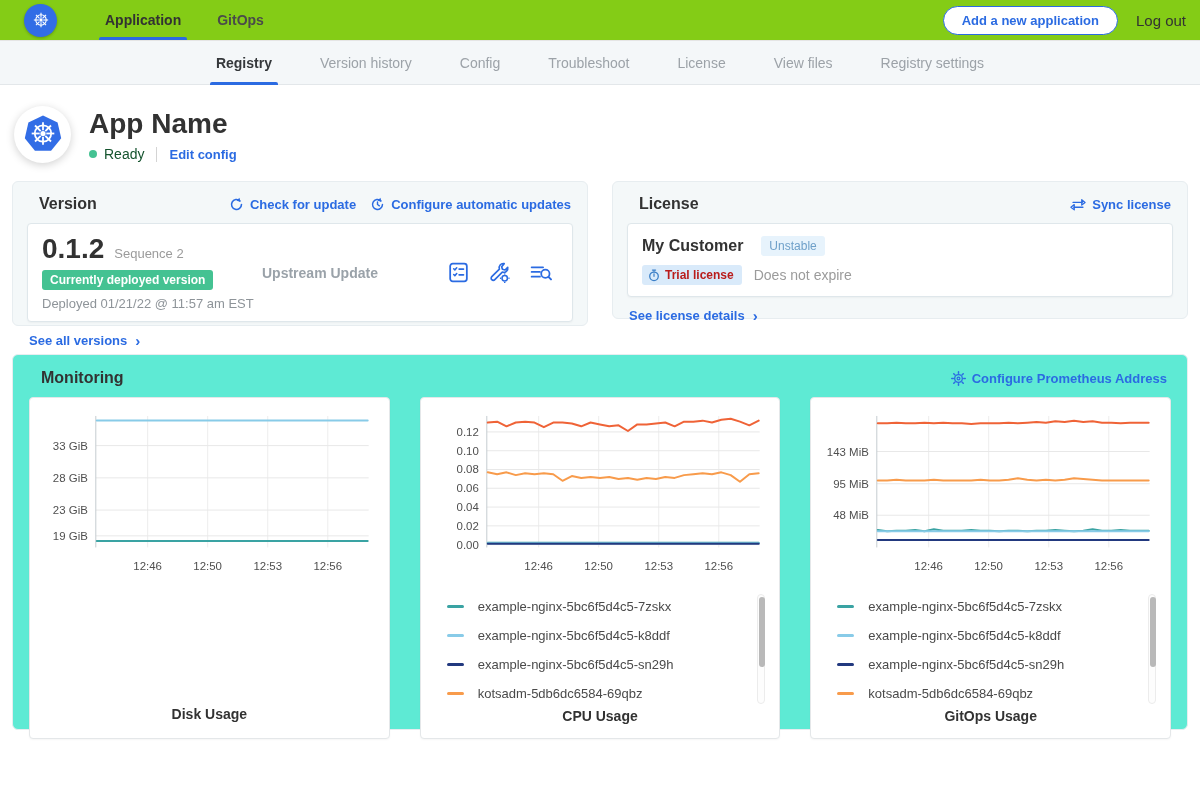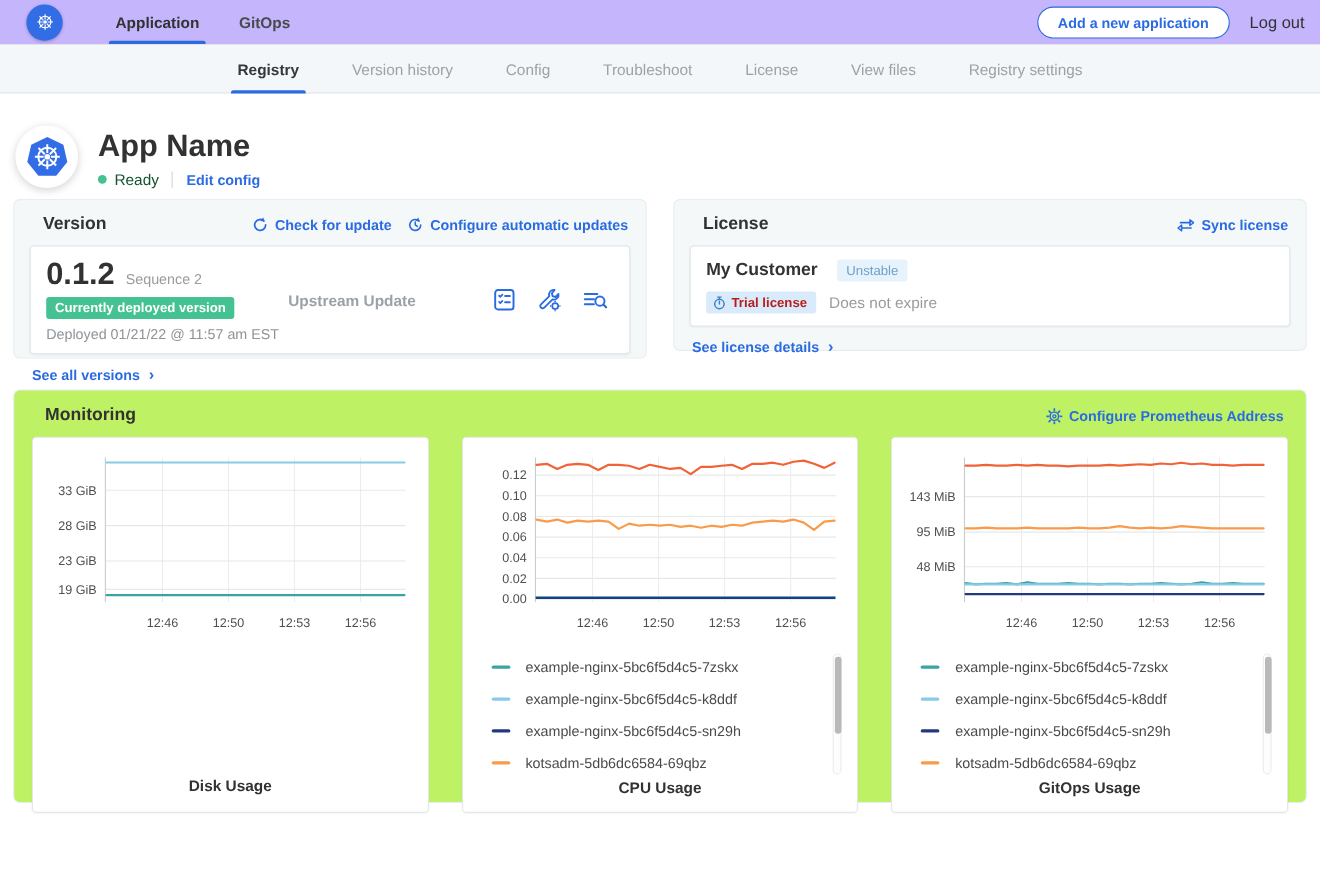--- a/index.html
+++ b/index.html
@@ -4,38 +4,38 @@
 <style>
   * { box-sizing: border-box; }
   html,body { margin:0; padding:0; }
   body {
     width:1200px; height:796px; overflow:hidden;
     background:#ffffff; color:#323232;
     font-family:"Liberation Sans","DejaVu Sans",sans-serif;
     font-size:14px;
   }
   
-  .topnav { height:41px; display:flex; align-items:stretch; border-bottom:1px solid #e5e5e5; background:#c4b5fd; }
+  .topnav { height:41px; display:flex; align-items:stretch; border-bottom:1px solid #e5e5e5; background:#84cc16; }
   .brand-logo { display:flex; align-items:center; margin-left:24px; }
   .brand-logo .circle { width:33px; height:33px; border-radius:50%; background:#326de6; display:flex; align-items:center; justify-content:center; box-shadow:0 1px 3px rgba(0,0,0,.25); }
   .top-tabs { display:flex; margin-left:30px; }
   .top-tab { display:flex; align-items:center; padding:0 18px; font-size:14px; font-weight:700; color:#4a4a4a; position:relative; cursor:pointer; }
   .top-tab.active { color:#323232; }
   .top-tab.active::after { content:""; position:absolute; left:12px; right:12px; bottom:0; height:3px; background:#2b6be2; border-radius:2px 2px 0 0; }
   .top-right { margin-left:auto; display:flex; align-items:center; padding-right:14px; }
   .add-app-btn { border:1px solid #2b6be2; color:#2b6be2; background:#fff; font-weight:700; font-size:13px;
     padding:6px 18px; border-radius:16px; cursor:pointer; font-family:inherit; }
   .logout { margin-left:18px; font-size:15px; color:#323232; cursor:pointer; }
   
   .subnav { height:44px; background:#f4f7f9; border-bottom:1px solid #e3e7ea; display:flex; justify-content:center; }
   .sub-tab { display:flex; align-items:center; padding:0 24px; font-size:14px; color:#9ca2a8; position:relative; cursor:pointer; }
   .sub-tab.active { color:#35383b; font-weight:700; }
   .sub-tab.active::after { content:""; position:absolute; left:18px; right:18px; bottom:-1px; height:3px; background:#2b6be2; border-radius:2px 2px 0 0; }
   
-  .app-header { display:flex; align-items:flex-end; padding:12px 24px 0 14px; height:86px; }
+  .app-header { display:flex; align-items:center; padding:12px 24px 0 14px; height:86px; }
   .app-logo-circle { width:57px; height:57px; border-radius:50%; background:#fff; box-shadow:0 2px 8px rgba(0,0,0,.18); display:flex; align-items:center; justify-content:center; }
   .app-head-text { margin-left:18px; }
   .app-title { font-size:28px; font-weight:700; margin:2px 0 0; color:#323232; }
   .status-row { display:flex; align-items:center; margin-top:6px; font-size:14px; }
   .status-dot { width:8px; height:8px; border-radius:50%; background:#44c292; margin-right:7px; }
   .status-text { color:#14532d; }
   .v-divider { width:1px; height:15px; background:#d4d4d4; margin:0 12px; }
   .link { color:#2b6be2; font-weight:700; font-size:13px; cursor:pointer; text-decoration:none; display:inline-flex; align-items:center; gap:6px; }
   
   .cards-row { display:flex; gap:24px; margin:10px 12px 0; align-items:flex-start; }
@@ -61,21 +61,21 @@
   .chev { font-size:15px; font-weight:700; margin-left:2px; }
   
   .license-box { padding:12px 14px; height:74px; }
   .lic-row1 { display:flex; align-items:center; gap:18px; }
   .lic-customer { font-size:16px; font-weight:700; color:#323232; }
   .badge-channel { background:#e7f3fc; color:#6fa0c9; font-size:12px; padding:3px 8px; border-radius:3px; }
   .lic-row2 { display:flex; align-items:center; gap:12px; margin-top:9px; }
   .badge-trial { background:#d9eafa; color:#b91c1c; font-size:12px; font-weight:700; padding:3px 8px 3px 6px; border-radius:3px; display:inline-flex; align-items:center; gap:5px; }
   .lic-expiry { font-size:14px; color:#9b9b9b; }
   
-  .monitoring { margin:28px 12px 0; height:376px; background:#bef264; border:1px solid #e7edf0; border-radius:6px; padding:12px 16px; }
+  .monitoring { margin:28px 12px 0; height:376px; background:#5eead4; border:1px solid #e7edf0; border-radius:6px; padding:12px 16px; }
   .mon-head { display:flex; align-items:center; justify-content:space-between; padding:2px 4px 0 12px; }
   .charts-row { display:flex; gap:30px; margin-top:10px; }
   .chart-card { flex:1; height:342px; background:#fff; border:1px solid #e4e7e9; border-radius:4px; box-shadow:0 1px 2px rgba(0,0,0,.04);
     padding:10px 12px 12px; display:flex; flex-direction:column; }
   .chart-svg-wrap { width:100%; }
   .legend-wrap { position:relative; margin-top:4px; padding-left:14px; flex:0 0 auto; min-height:62px; }
   .legend-item { display:flex; align-items:center; gap:14px; height:29px; }
   .legend-swatch { width:17px; height:3px; border-radius:2px; flex:0 0 auto; }
   .legend-label { font-size:13px; color:#4a4a4a; }
   .legend-scrollbar { position:absolute; right:2px; top:2px; width:8px; height:110px; background:#fdfdfd; border:1px solid #ececec; border-radius:5px; }

